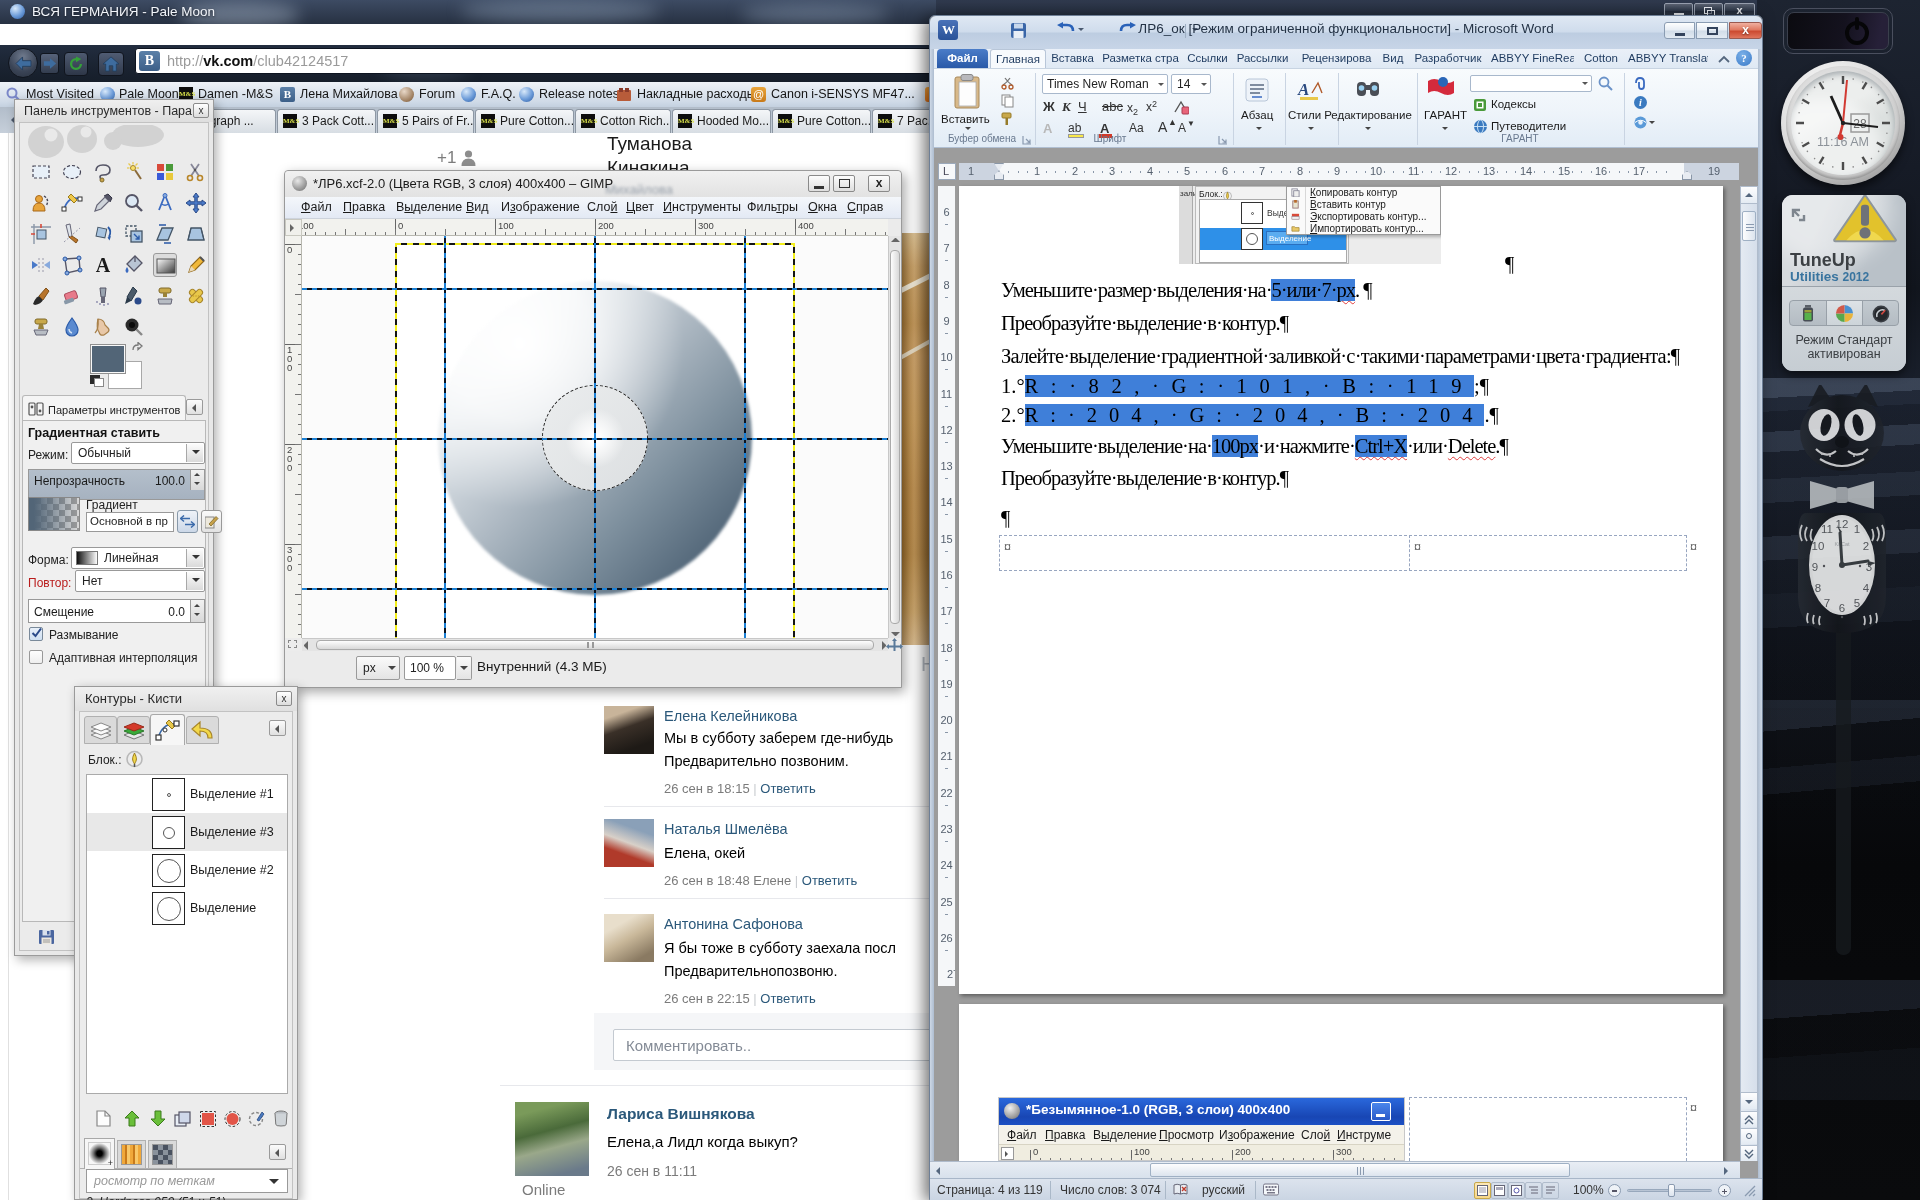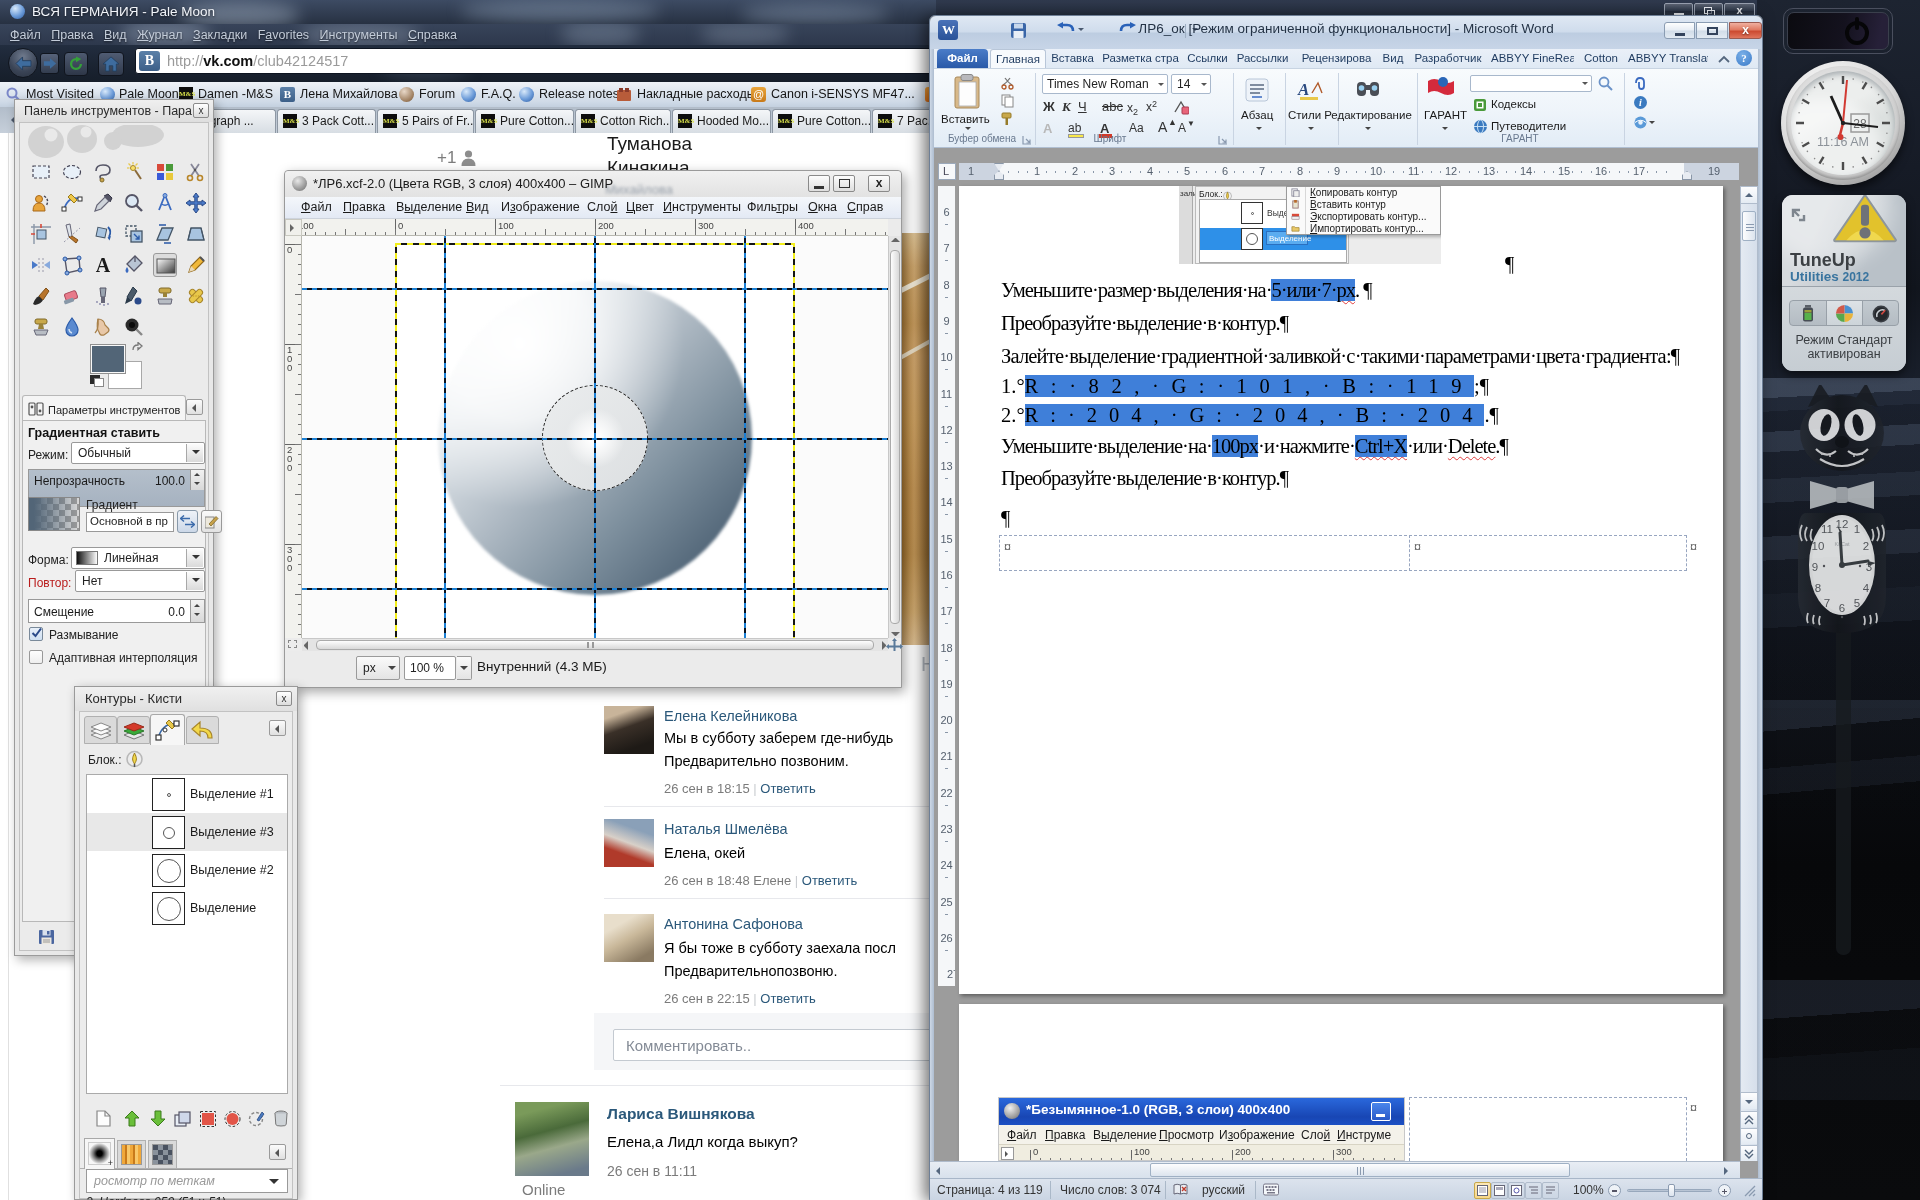--- a/index.html
+++ b/index.html
@@ -241,27 +241,20 @@
 <div class="abs" id="browser" style="left:0;top:0;width:936px;height:1200px;background:#fff;">
 
   <div class="abs" style="left:0;top:0;width:936px;height:24px;background:linear-gradient(#3d4b63,#273142);overflow:hidden;">
     <div class="blob" style="left:180px;top:2px;width:120px;height:26px;background:rgba(195,210,230,.38);"></div>
     <div class="blob" style="left:460px;top:0px;width:200px;height:22px;background:rgba(180,200,225,.33);"></div>
     <div class="blob" style="left:740px;top:4px;width:150px;height:20px;background:rgba(170,190,215,.35);"></div>
     <div class="abs favglobe" style="left:10px;top:4px;"></div>
     <div class="abs" style="left:32px;top:4px;color:#f2f5fa;font-size:13.5px;text-shadow:0 1px 3px rgba(0,0,0,.7);">ВСЯ ГЕРМАНИЯ - Pale Moon</div>
   </div>
 
-  <div class="abs" style="left:0;top:24px;width:936px;height:21px;background:linear-gradient(#38445a,#2d384c);overflow:hidden;">
-    <div class="blob" style="left:120px;top:-4px;width:90px;height:28px;background:rgba(185,200,220,.35);"></div>
-    <div class="blob" style="left:300px;top:-2px;width:120px;height:26px;background:rgba(185,200,220,.3);"></div>
-    <div class="blob" style="left:560px;top:-4px;width:80px;height:28px;background:rgba(175,195,215,.28);"></div>
-    <div class="blob" style="left:700px;top:-2px;width:90px;height:24px;background:rgba(185,200,220,.25);"></div>
-    <div class="abs" style="left:10px;top:4px;font-size:12.5px;color:#c3ccd9;word-spacing:7px;text-shadow:0 1px 2px rgba(0,0,0,.6);"><u>Ф</u>айл <u>П</u>равка <u>В</u>ид <u>Ж</u>урнал <u>З</u>акладки F<u>a</u>vorites <u>И</u>нструменты <u>С</u>правка</div>
-  </div>
 
   <div class="abs" style="left:0;top:45px;width:936px;height:37px;background:linear-gradient(#222d3f,#1a2331 60%,#161e2a);overflow:hidden;">
     <div class="blob" style="left:380px;top:8px;width:90px;height:26px;background:rgba(130,150,175,.2);"></div>
     <div class="abs" style="left:8px;top:3px;width:30px;height:30px;border-radius:50%;background:radial-gradient(circle at 50% 28%,#707b8e,#3a4456 60%,#2a3240);border:1px solid #10151e;"></div>
     <svg width="19" height="15" viewBox="0 0 20 16" style="position:absolute;left:14px;top:11px;">
           <path d="M9 1 L2 8 L9 15 L9 11 L18 11 L18 5 L9 5 Z" fill="#3e6c9e" stroke="#243f5e" stroke-width="1"></path>
         </svg>
     <div class="abs" style="left:40px;top:8px;width:19px;height:21px;border-radius:3px;background:linear-gradient(#57637a,#333d4f);border:1px solid #10151e;"></div>
     <svg width="14" height="11" viewBox="0 0 16 12" style="position:absolute;left:43px;top:13px;">
           <path d="M8 0 L15 6 L8 12 L8 8.5 L1 8.5 L1 3.5 L8 3.5 Z" fill="#3e6c9e"></path>
@@ -640,21 +633,21 @@
     <div class="abs" style="right:5px;top:276px;width:17px;height:16px;border:1px solid #9a9a9a;border-radius:2px;background:linear-gradient(#fbfbfb,#e0e0e0);">
           <div style="position:absolute;left:5px;top:4px;border:4px solid transparent;border-right-color:#555;border-left:none;"></div>
         </div>
     <div class="abs" style="left:2px;top:297px;width:184px;height:502px;background:#f0f0f0;border:1px solid #b8b8b8;"></div>
     <div class="abs" style="left:8px;top:303px;font-size:12.5px;font-weight:bold;color:#111;">Градиентная ставить</div>
     <div class="abs" style="left:8px;top:325px;font-size:12px;color:#222;">Режим:</div>
     <div class="combo" style="left:51px;top:319px;width:134px;height:22px;">
           <span style="position:absolute;left:6px;top:3px;">Обычный</span>
           <span class="carr"></span>
         </div>
-    <div class="abs" style="left:8px;top:346px;width:177px;height:38px;border:1px solid #999;background:linear-gradient(#b4bfcb,#a6b2c0);">
+    <div class="abs" style="left:8px;top:346px;width:177px;height:31px;border:1px solid #999;background:linear-gradient(#b4bfcb,#a6b2c0);">
       <div class="abs" style="left:5px;top:4px;font-size:12px;color:#1a1a1a;">Непрозрачность</div>
       <div class="abs" style="right:19px;top:4px;font-size:12px;color:#1a1a1a;">100.0</div>
       <div class="abs" style="right:0;top:0;width:14px;height:20px;background:linear-gradient(#f2f2f2,#d8d8d8);border-left:1px solid #999;">
         <div style="position:absolute;left:3px;top:3px;border:3.5px solid transparent;border-bottom-color:#444;border-top:none;"></div>
         <div style="position:absolute;left:3px;top:12px;border:3.5px solid transparent;border-top-color:#444;border-bottom:none;"></div>
       </div>
     </div>
 
     <div class="abs" style="left:8px;top:374px;width:52px;height:34px;border:1px solid #888;background:
       linear-gradient(90deg, rgba(82,101,119,1) 10%, rgba(82,101,119,0)),

